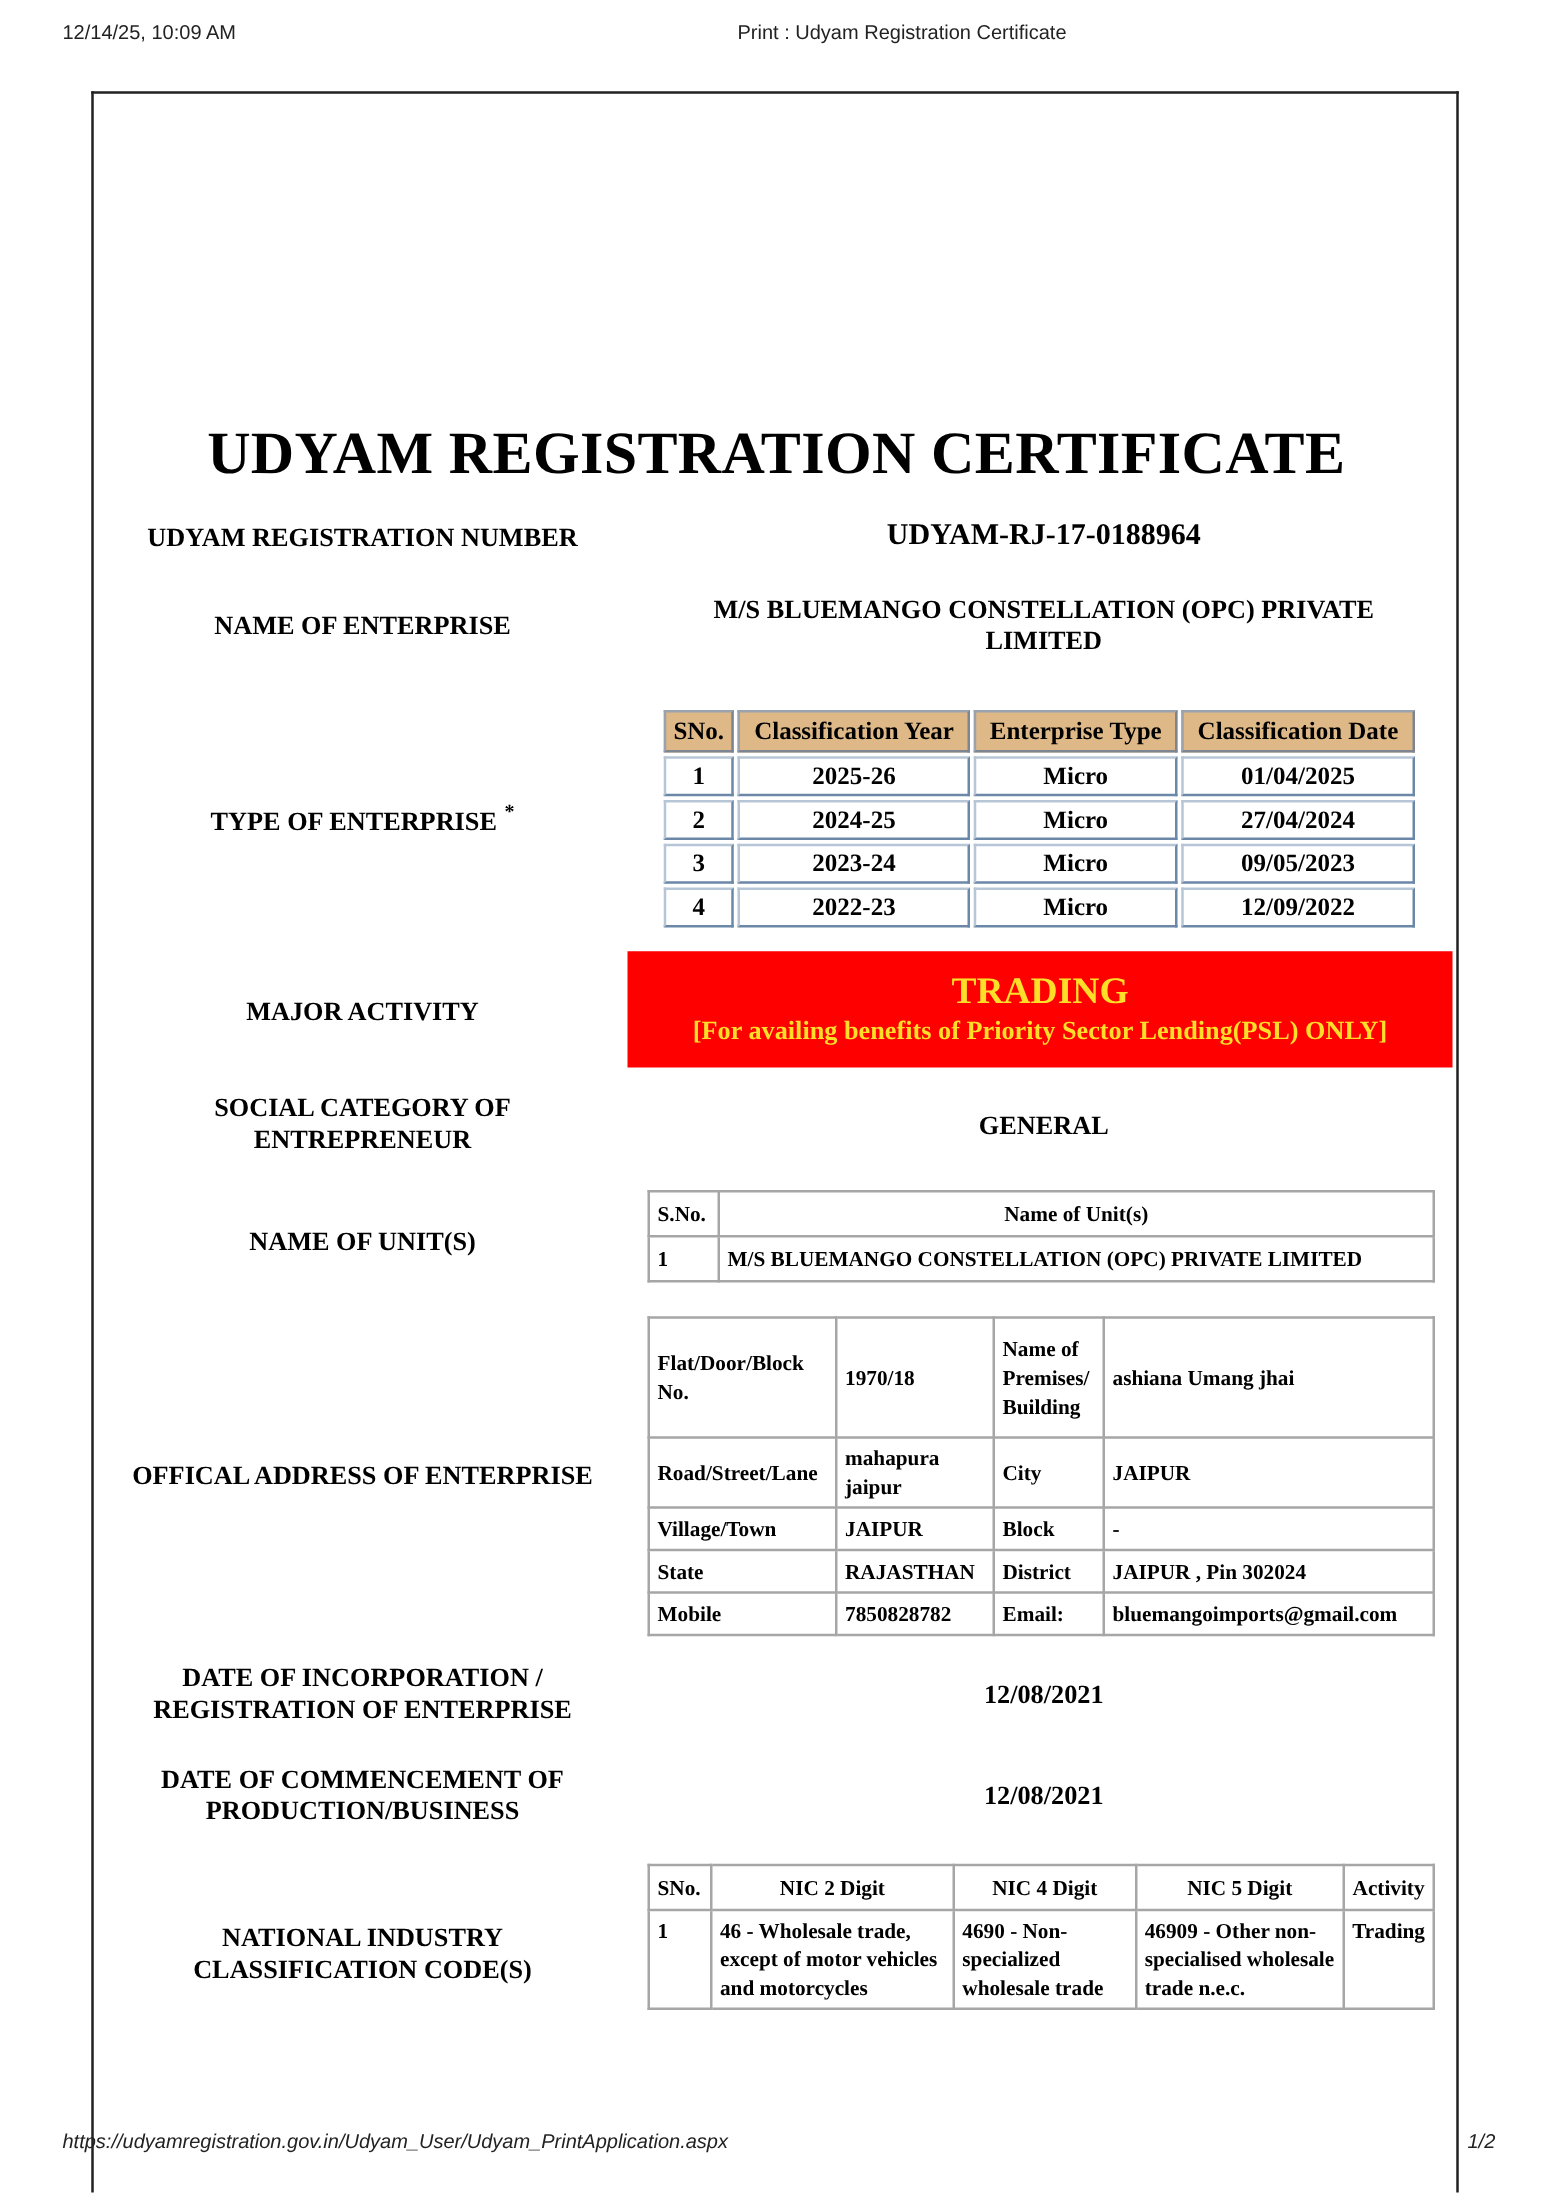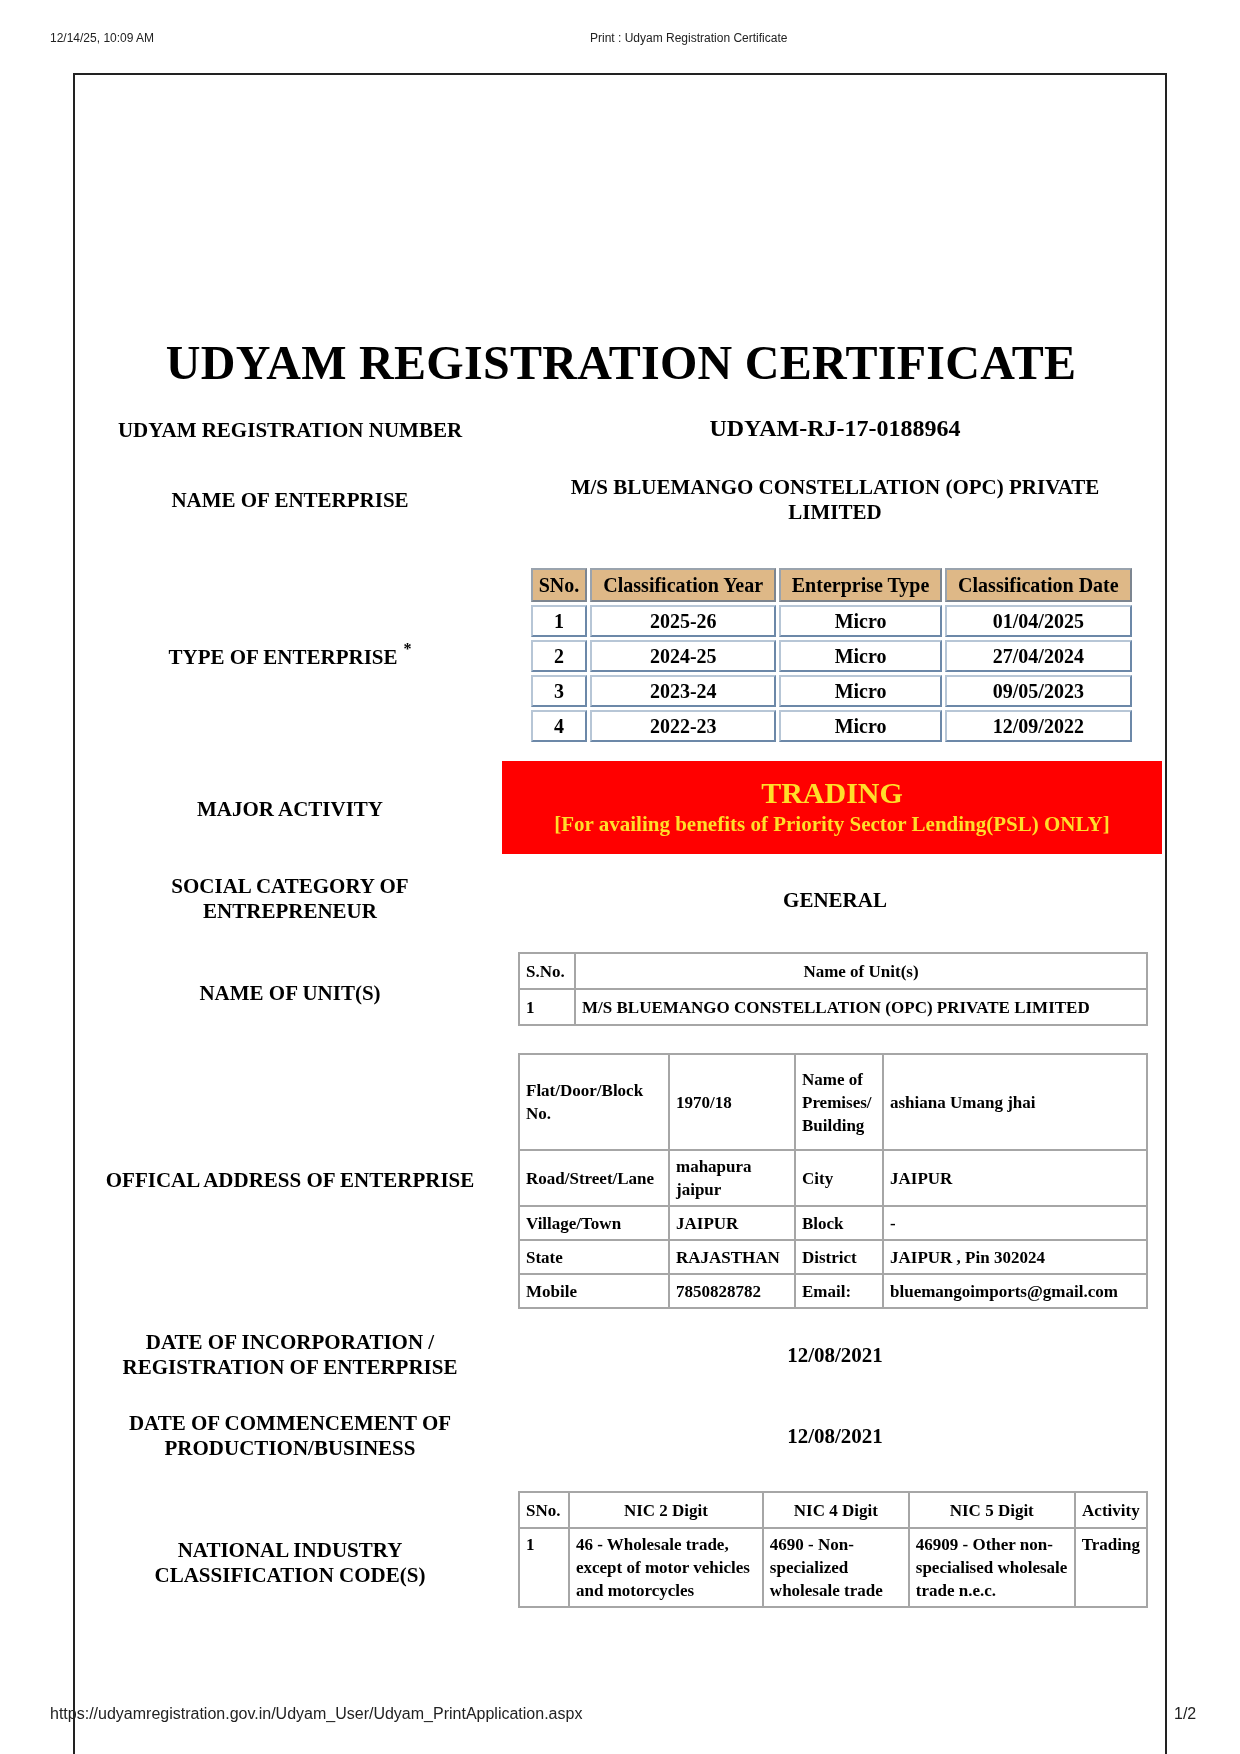--- a/index.html
+++ b/index.html
@@ -1,17 +1,17 @@
 <!DOCTYPE html>
 <html><head>
 <meta charset="utf-8">
 <style>
   html, body { margin:0; padding:0; background:#ffffff; }
   body { width:1240px; height:1754px; position:relative; overflow:hidden; font-family:"Liberation Serif", serif; color:#000; }
-  .browser-hdr { position:absolute; top:31px; font-family:"Liberation Sans", sans-serif; font-size:12px; color:#222; }
+  .browser-hdr { position:absolute; top:18px; font-family:"Liberation Sans", sans-serif; font-size:16px; color:#222; }
   .page-border { position:absolute; left:73px; top:73px; width:1094px; height:1720px; border:2px solid #222; border-bottom:none; box-sizing:border-box; }
   .title { position:absolute; top:335px; left:75px; width:1092px; text-align:center; font-weight:bold; font-size:48px; letter-spacing:0.3px; }
   .lbl { position:absolute; left:90px; width:400px; text-align:center; font-weight:bold; font-size:21px; line-height:25px; }
   .val { position:absolute; left:500px; width:670px; text-align:center; font-weight:bold; font-size:21px; line-height:25px; }
   .reg-num { font-size:24px; }
   .sup { font-size:16px; position:relative; top:-10px; margin-left:6px; }
 
   table { border-collapse:separate; position:absolute; }
   .cls-table { left:528px; top:565px; width:607px; border-spacing:3px; }
   .cls-table th { background:#deb887; border:2px solid #8f9aa6; border-color:#9aa3ad #7c8590 #7c8590 #9aa3ad; font-size:20px; padding:2px 4px; height:26px; white-space:nowrap; }
@@ -25,21 +25,21 @@
   .grid th, .grid td { border:2px solid #a6a6a6; font-size:17px; font-weight:bold; padding:4px 6px; vertical-align:middle; line-height:23px; }
   .units-table { left:518px; top:952px; width:630px;padding-left:30px; }
   .units-table th { height:26px; }
   .units-table td { height:26px; }
   .addr-table { left:518px; top:1053px; width:630px; }
   .addr-table td { text-align:left; }
   .nic-table { left:518px; top:1491px; width:630px; }
   .nic-table td { vertical-align:top; text-align:left; }
   .nic-table th { height:26px; }
 
-  .footer { position:absolute; top:1705px; font-family:"Liberation Sans", sans-serif; font-size:16px; color:#222; }
+  .footer { position:absolute; top:1705px; font-family:"Liberation Sans", sans-serif; font-size:16px; color:#222;font-style:italic; }
 </style>
 </head>
 <body>
 
 <div class="browser-hdr" style="left:50px;">12/14/25, 10:09 AM</div>
 <div class="browser-hdr" style="left:590px;">Print : Udyam Registration Certificate</div>
 
 <div class="page-border"></div>
 
 <div class="title">UDYAM REGISTRATION CERTIFICATE</div>

